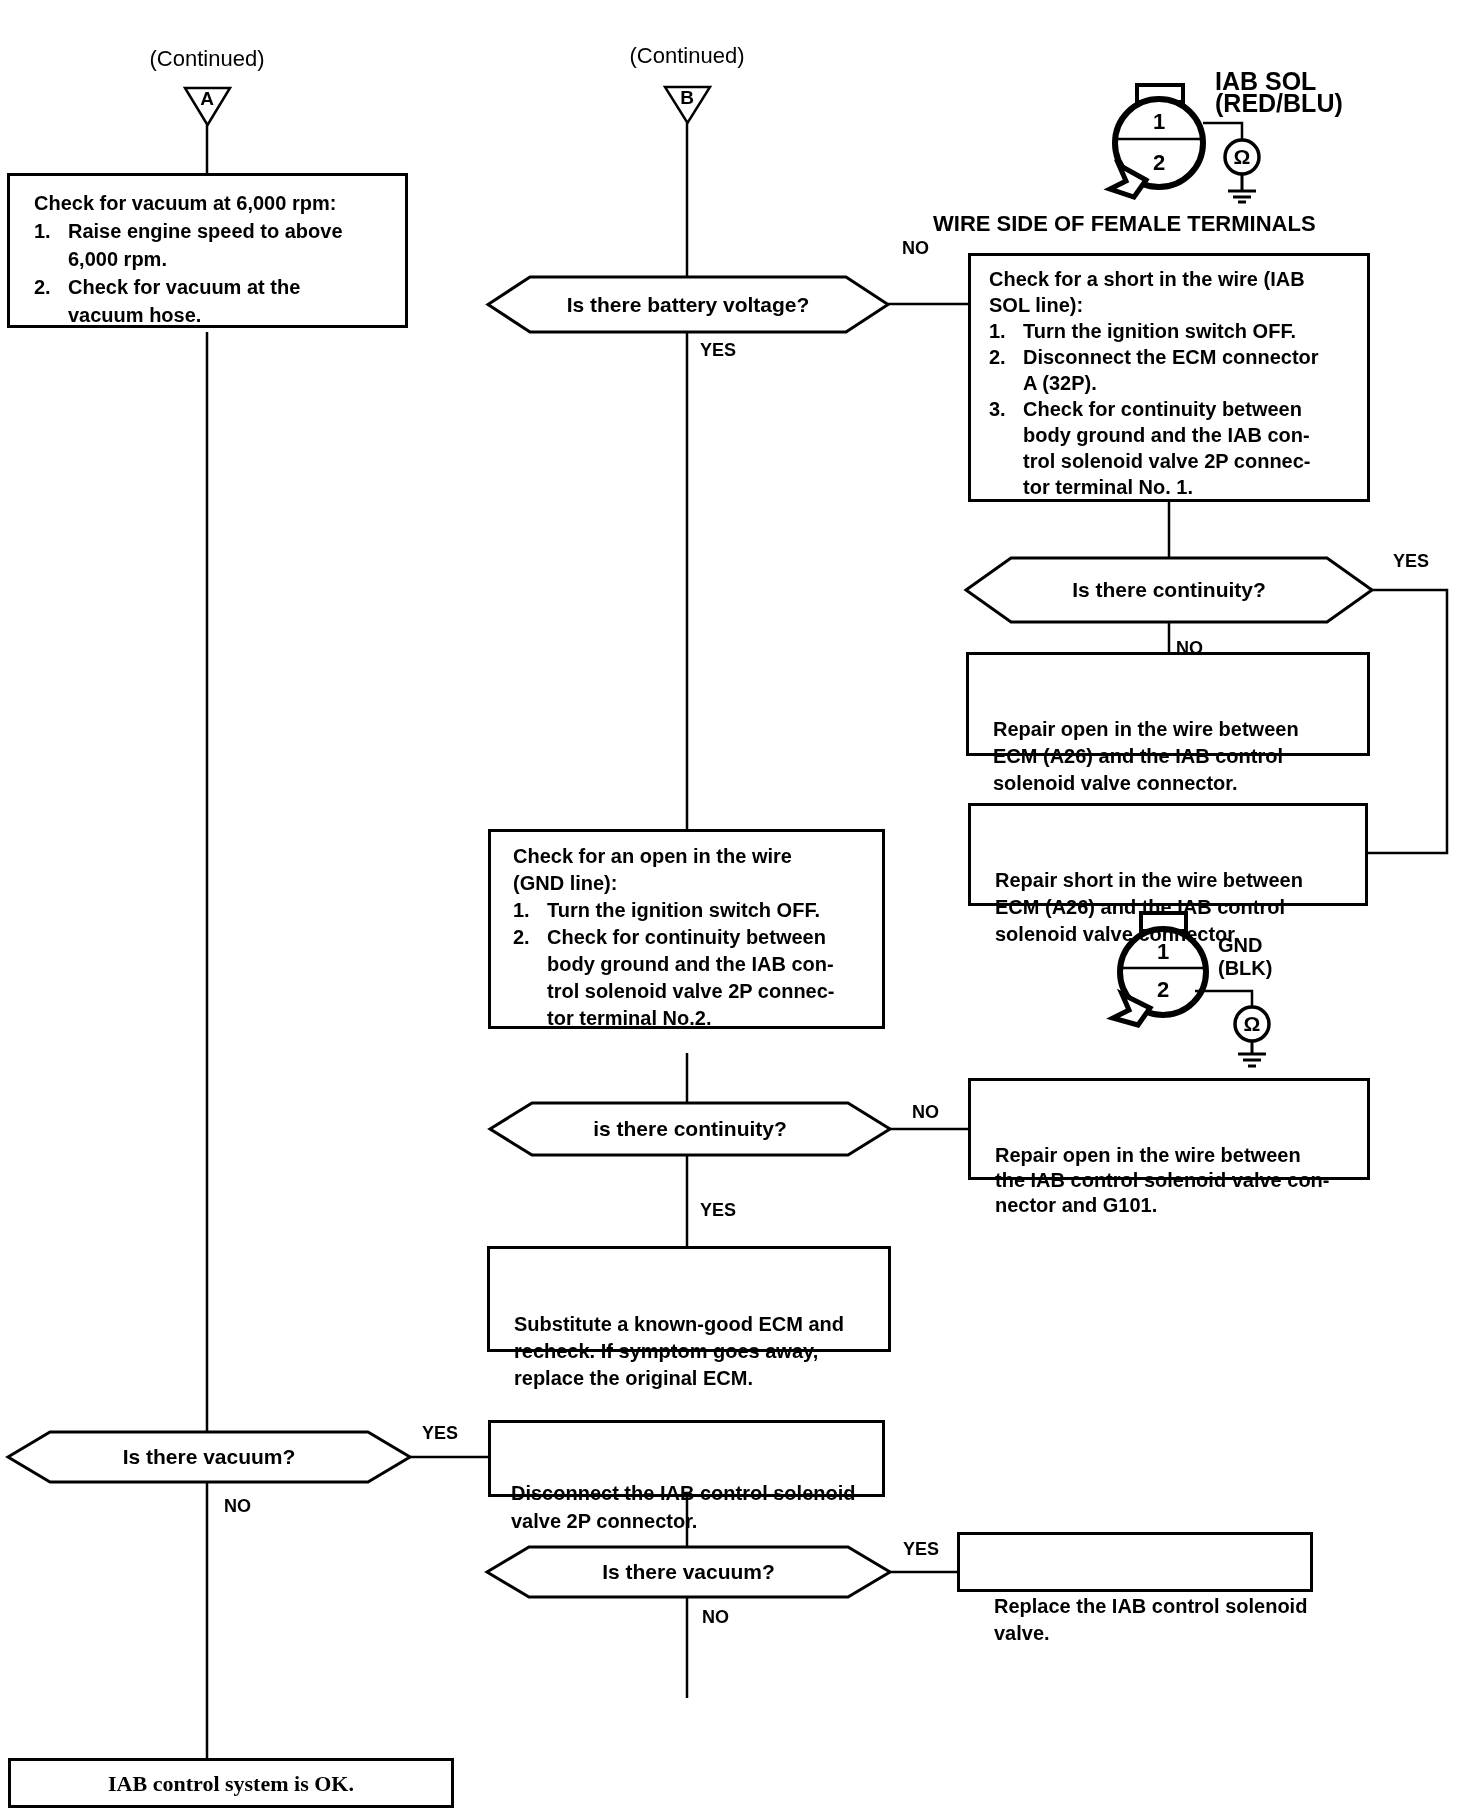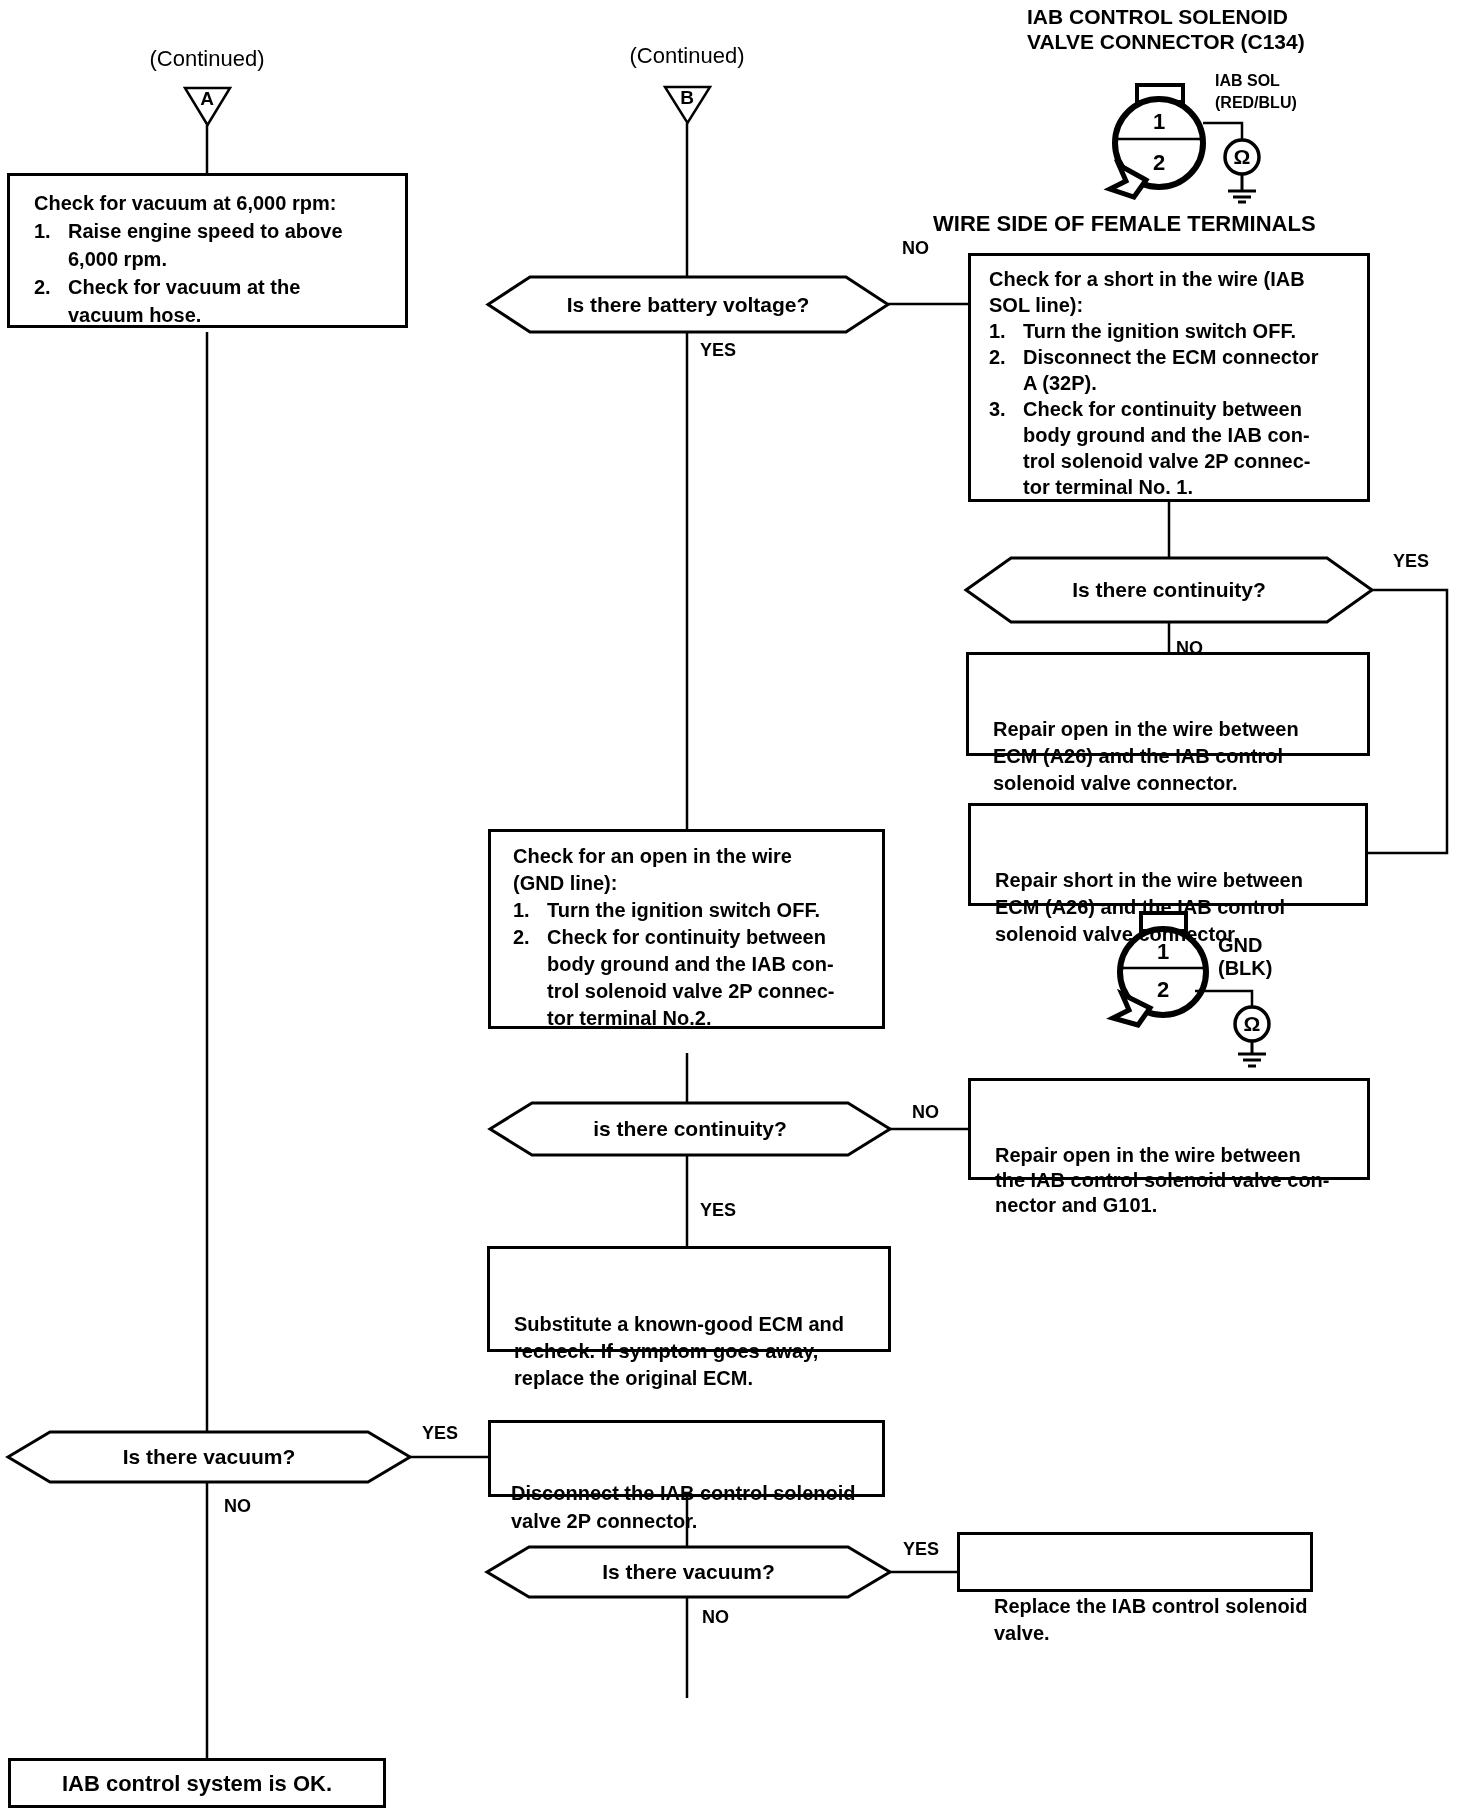--- a/index.html
+++ b/index.html
@@ -96,23 +96,21 @@
       </g>
     </g>
   </svg>
 
   <div class="cont" style="left:82px;top:46px;">(Continued)</div>
   <div class="tri-letter" style="left:192px;top:88px;">A</div>
 
   <div class="cont" style="left:562px;top:43px;">(Continued)</div>
   <div class="tri-letter" style="left:672px;top:87px;">B</div>
 
-  <div class="hdr" style="left:1027px;top:4px;font-size:21px;line-height:25px;">IAB CONTROL SOLENOID
-VALVE CONNECTOR (C134)</div>
-  <div class="hdr" style="left:1215px;top:70px;font-size:16px;line-height:22px;">IAB SOL
+  <div class="hdr" style="left:1215px;top:70px;font-size:25px;line-height:22px;">IAB SOL
 (RED/BLU)</div>
   <div class="hdr" style="left:933px;top:211px;font-size:22px;">WIRE SIDE OF FEMALE TERMINALS</div>
   <div class="term" style="left:1146px;top:109px;">1</div>
   <div class="term" style="left:1146px;top:150px;">2</div>
   <div class="ohm" style="left:1224px;top:145px;">Ω</div>
 
   <div class="hdr" style="left:1218px;top:934px;font-size:20px;line-height:23px;">GND
 (BLK)</div>
   <div class="term" style="left:1150px;top:939px;">1</div>
   <div class="term" style="left:1150px;top:977px;">2</div>
@@ -197,21 +195,21 @@
     <div class="rtext">Disconnect the IAB control solenoid
 valve 2P connector.</div>
   </div>
 
   <div class="box" style="left:957px;top:1532px;width:356px;height:60px;padding:10px 2px 0 34px;">
     <div class="rtext">Replace the IAB control solenoid
 valve.</div>
   </div>
 
 
-  <div class="box" style="left:8px;top:1758px;width:378px;height:50px;display:flex;align-items:center;justify-content:center;font-size:22px;">
+  <div class="box" style="left:8px;top:1758px;width:446px;height:50px;display:flex;align-items:center;justify-content:center;font-size:22px;font-family:Liberation Serif, serif;">
     <div>IAB control system is OK.</div>
   </div>
 
   <div class="hextext" style="left:488px;top:277px;width:400px;height:55px;">Is there battery voltage?</div>
   <div class="hextext" style="left:966px;top:558px;width:406px;height:64px;">Is there continuity?</div>
   <div class="hextext" style="left:490px;top:1103px;width:400px;height:52px;">is there continuity?</div>
   <div class="hextext" style="left:8px;top:1432px;width:402px;height:50px;">Is there vacuum?</div>
   <div class="hextext" style="left:487px;top:1547px;width:403px;height:50px;">Is there vacuum?</div>
 
   <div class="lbl" style="left:902px;top:238px;">NO</div>

